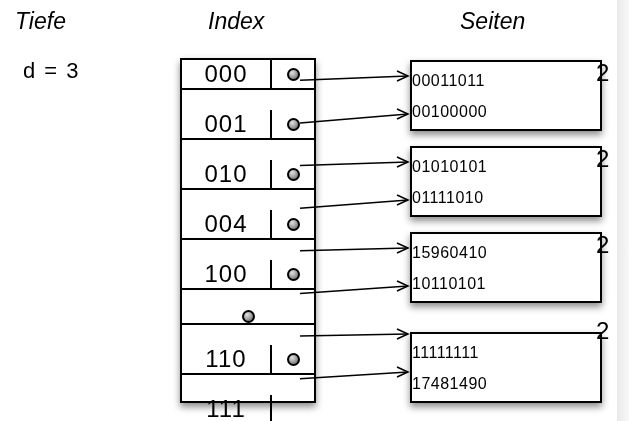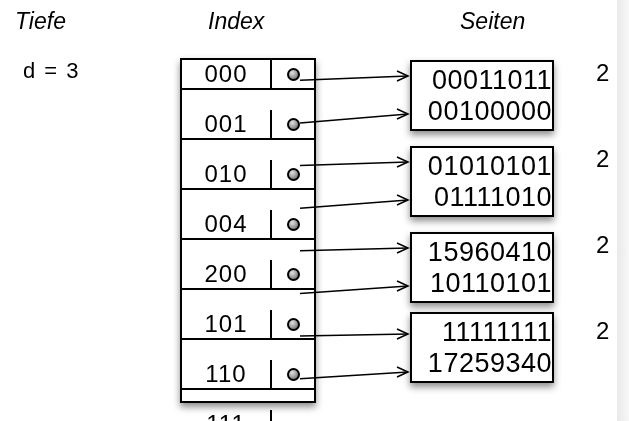--- a/index.html
+++ b/index.html
@@ -72,29 +72,29 @@
   }
   .dot {
     width: 13px; height: 13px;
     border-radius: 50%;
     border: 2px solid #000;
     background: radial-gradient(circle at 35% 30%, #e0e0e0 0%, #a8a8a8 45%, #565656 100%);
   }
   .page-box {
     position: absolute;
     left: 410px;
-    width: 144px; height: 71px;
+    width: 192px; height: 71px;
     border: 2px solid #000;
     background: #fff;
     box-shadow: 0 4px 7px rgba(0,0,0,0.45);
     display: flex;
     flex-direction: column;
-    align-items: flex-end;
+    align-items: flex-start;
     justify-content: center;
-    font-size: 27px;
+    font-size: 16px;
     line-height: 31px;
     letter-spacing: 0.5px;
   }
   .local-depth {
     position: absolute;
     left: 596px;
     font-size: 24px;
   }
   svg.arrows {
     position: absolute;
@@ -134,27 +134,26 @@
           <span class="dot"></span>
         </div>
     </div>
     <div class="index-row">
       <div class="cell-key">004</div>
       <div class="cell-ptr">
           <span class="dot"></span>
         </div>
     </div>
     <div class="index-row">
-      <div class="cell-key">200</div>
-      <div class="cell-ptr">
-          <span class="dot"></span>
-        </div>
-    </div>
-    <div class="index-row">
-      <div class="cell-key">101</div>
+      <div class="cell-key">100</div>
+      <div class="cell-ptr">
+          <span class="dot"></span>
+        </div>
+    </div>
+    <div class="index-row">
       <div class="cell-ptr">
           <span class="dot"></span>
         </div>
     </div>
     <div class="index-row">
       <div class="cell-key">110</div>
       <div class="cell-ptr">
           <span class="dot"></span>
         </div>
     </div>
@@ -171,23 +170,23 @@
     <div>00100000</div>
   </div>
   <div class="page-box" style="top:146px">
     <div>01010101</div>
     <div>01111010</div>
   </div>
   <div class="page-box" style="top:232px">
     <div>15960410</div>
     <div>10110101</div>
   </div>
-  <div class="page-box" style="top:312px">
+  <div class="page-box" style="top:332px">
     <div>11111111</div>
-    <div>17259340</div>
+    <div>17481490</div>
   </div>
 
   <div class="local-depth" style="top:59px">2</div>
   <div class="local-depth" style="top:145px">2</div>
   <div class="local-depth" style="top:231px">2</div>
   <div class="local-depth" style="top:317px">2</div>
 
   <svg class="arrows" width="629" height="421" viewBox="0 0 629 421">
       <line x1="300" y1="80.3125" x2="408" y2="76" stroke="#000000" stroke-width="1.5"></line>
       <polyline points="397,71 408,76 397,81" fill="none" stroke="#000000" stroke-width="1.5"></polyline>

